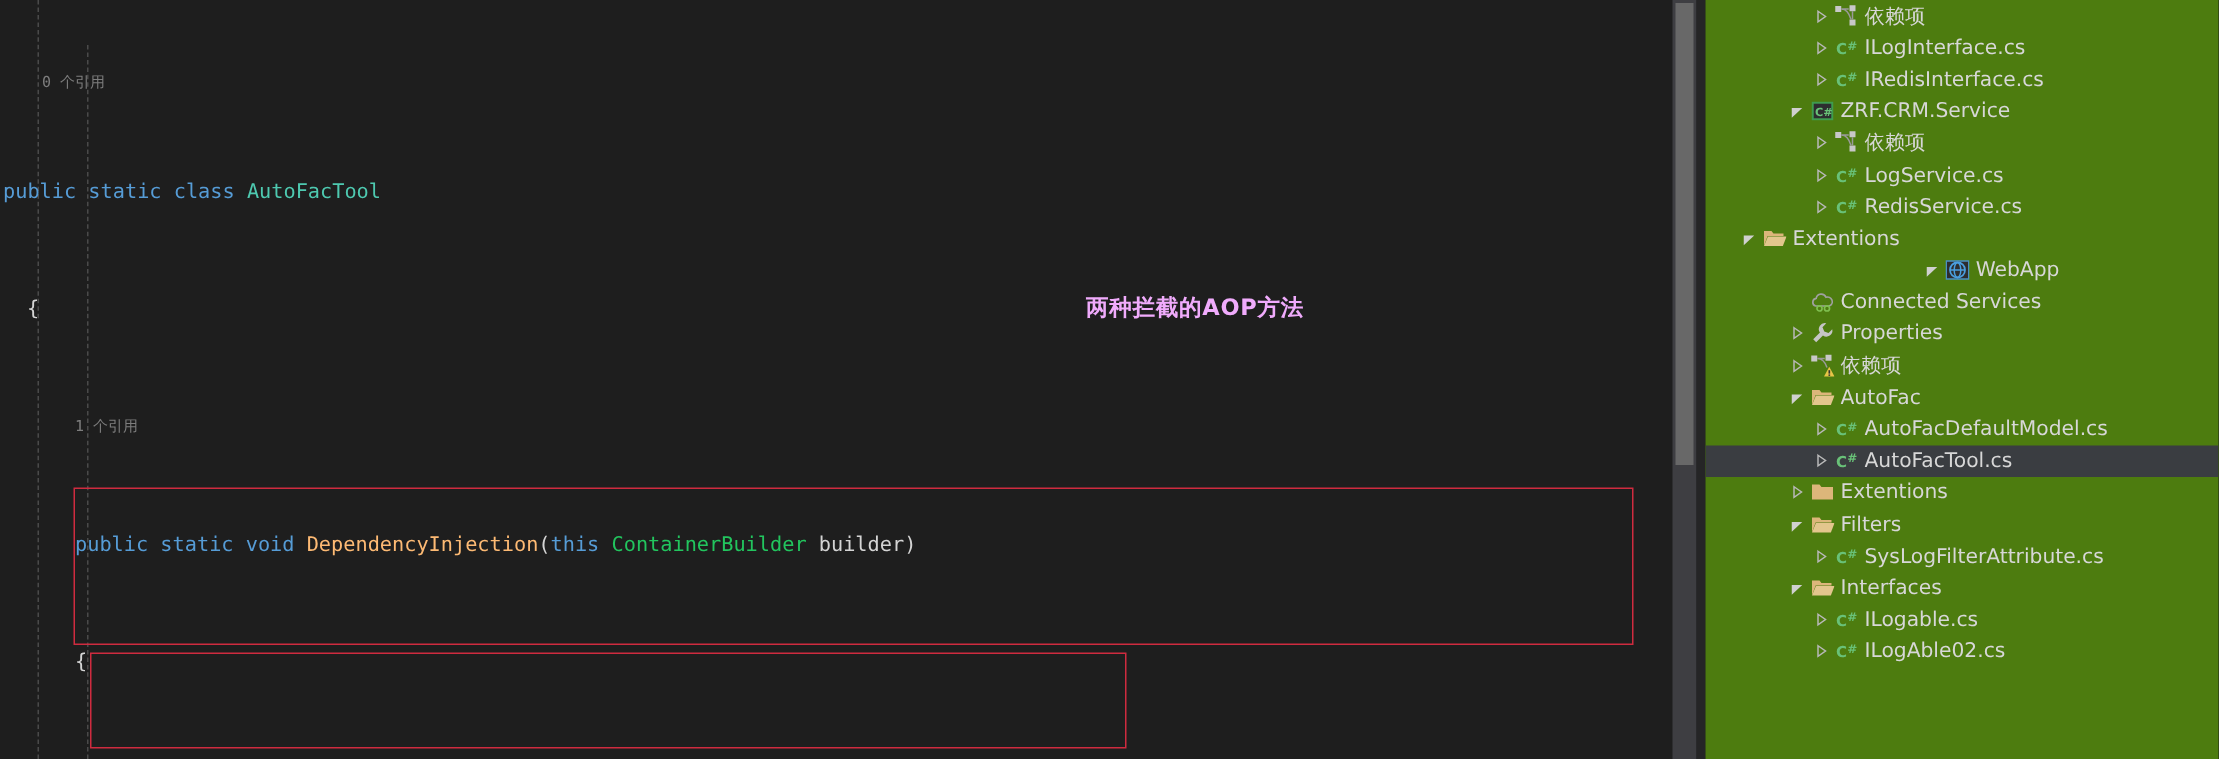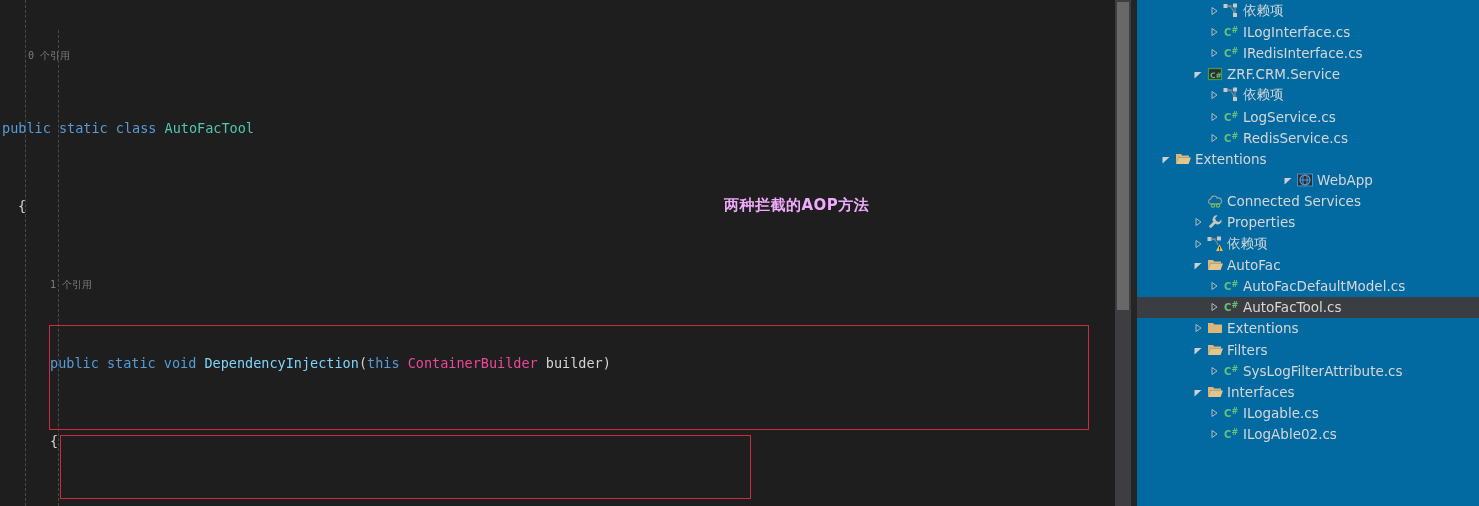--- a/index.html
+++ b/index.html
@@ -22,23 +22,23 @@
     white-space:pre;
   }
   .line{height:19.6px;white-space:pre;}
   .ind{position:absolute;top:0;bottom:0;width:0;
        border-left:1px dashed #4a4a4a;}
   .ind.i1{left:25px;}
   .ind.i2{left:58px;top:30px;}
 
   
   .kw{color:#569cd6;}
-  .typ{color:#ec4899;}
+  .typ{color:#22c55e;}
   .cls{color:#4ec9b0;}
-  .mth{color:#7dd3fc;}
+  .mth{color:#fdba74;}
   .pln{color:#d4d4d4;}
 
   
   .codelens{color:#7d7d7d;font-size:10px;line-height:19.6px;}
 
   
   .redbox{position:absolute;border:1.4px solid #cf2b3f;pointer-events:none;}
   .annot{
     position:absolute;
     color:#f0abfc;
@@ -53,21 +53,21 @@
   #vscroll{
     position:absolute;left:1115px;top:0;width:16px;height:506px;
     background:#3e3e42;
   }
   #vthumb{position:absolute;left:2px;top:2px;width:12px;height:308px;background:#686868;}
   #vsplit{position:absolute;left:1131px;top:0;width:6px;height:506px;background:#252526;}
 
   
   #solexp{
     position:absolute;left:1137px;top:0;width:342px;height:506px;
-    background:#0369a1;
+    background:#4d7c0f;
     font-family:"DejaVu Sans","Liberation Sans",sans-serif;
     font-size:13.5px;
     overflow:hidden;
   }
   .trow{
     position:relative;height:21.2px;display:flex;align-items:center;
     color:#d7d7d7;white-space:nowrap;
   }
   .trow.sel{background:#3a3d41;}
   .chev{

